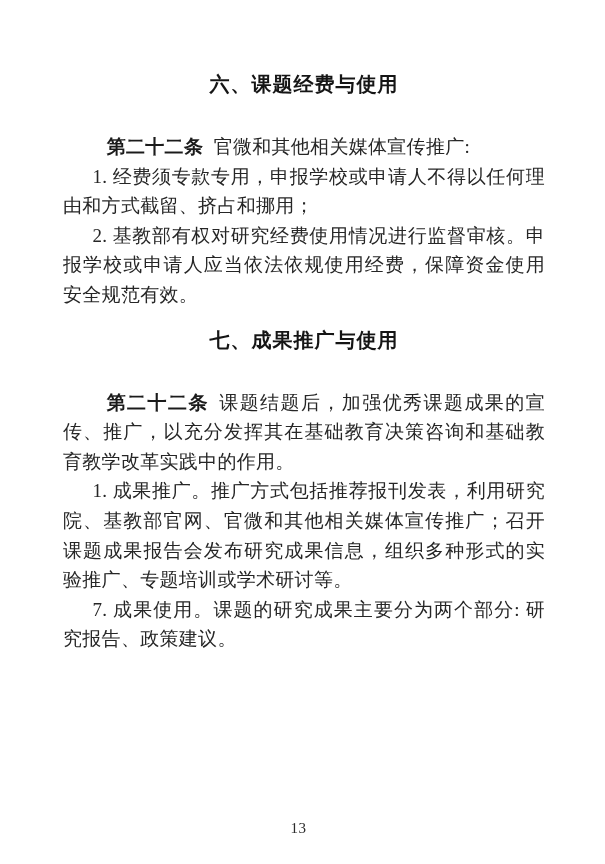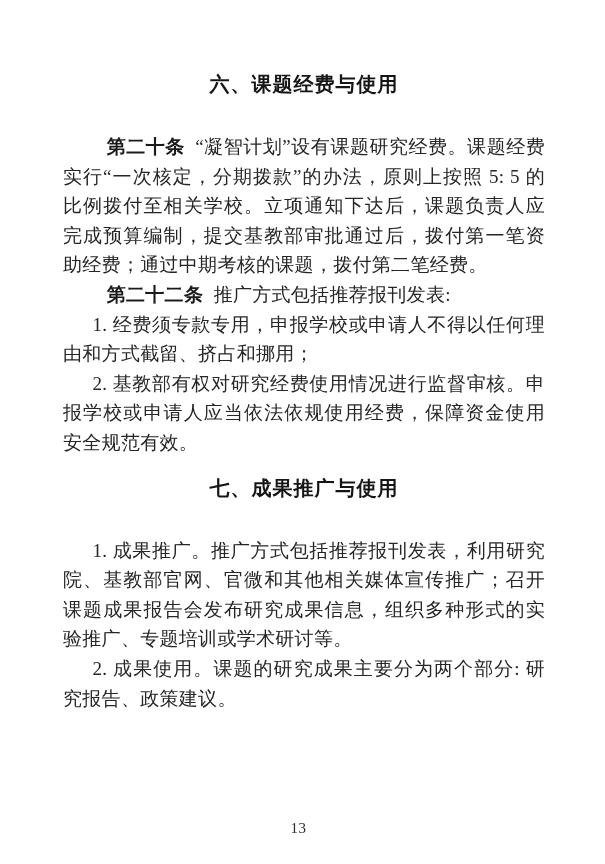--- a/index.html
+++ b/index.html
@@ -65,30 +65,30 @@
     color: #2b2b2b;
   }
 </style>
 </head>
 <body>
 
 <div class="page">
 
   <h2 class="section-heading">六、课题经费与使用</h2>
 
-  <p class="para"><b class="article-label">第二十条</b><span>“凝智计划”设有课题研究经费。课题经费实行“一次核定，分期拨款”的办法，原则上按照 5: 5 的比例拨付至相关学校。立项通知下达后，课题负责人应完成预算编制，提交基教部审批通过后，拨付第一笔资助经费；通过中期考核的课题，拨付第二笔经费。</span></p>
 
-  <p class="para"><b class="article-label">第二十二条</b><span>推广方式包括推荐报刊发表:</span></p>
+  <p class="para"><b class="article-label">第二十二条</b><span>官微和其他相关媒体宣传推广:</span></p>
 
   <p class="item">1. 经费须专款专用，申报学校或申请人不得以任何理由和方式截留、挤占和挪用；</p>
 
   <p class="item">2. 基教部有权对研究经费使用情况进行监督审核。申报学校或申请人应当依法依规使用经费，保障资金使用安全规范有效。</p>
 
   <h2 class="section-heading second">七、成果推广与使用</h2>
 
+  <p class="para"><b class="article-label">第二十二条</b><span>课题结题后，加强优秀课题成果的宣传、推广，以充分发挥其在基础教育决策咨询和基础教育教学改革实践中的作用。</span></p>
 
   <p class="item">1. 成果推广。推广方式包括推荐报刊发表，利用研究院、基教部官网、官微和其他相关媒体宣传推广；召开课题成果报告会发布研究成果信息，组织多种形式的实验推广、专题培训或学术研讨等。</p>
 
-  <p class="item">2. 成果使用。课题的研究成果主要分为两个部分: 研究报告、政策建议。</p>
+  <p class="item">7. 成果使用。课题的研究成果主要分为两个部分: 研究报告、政策建议。</p>
 
   <div class="page-number">13</div>
 
 </div>
 
 </body></html>

